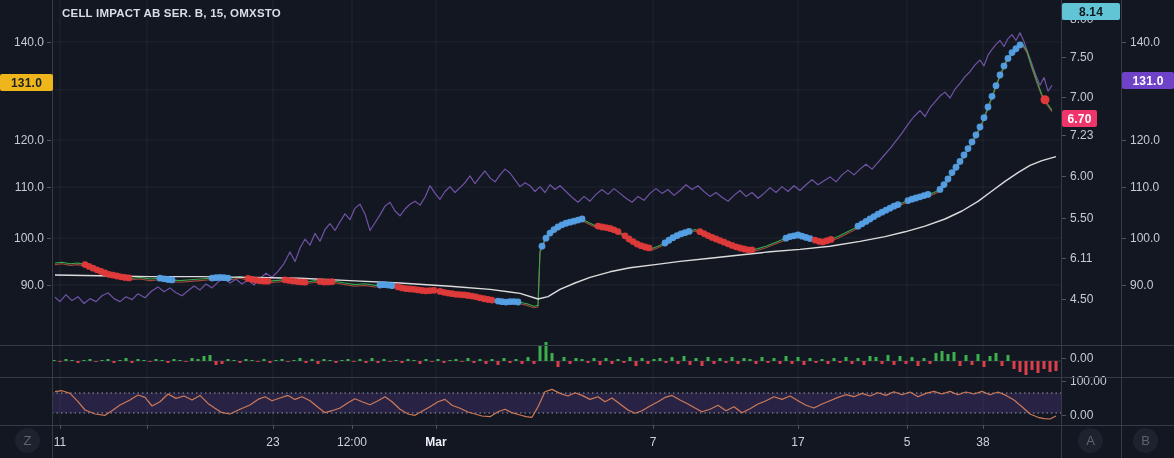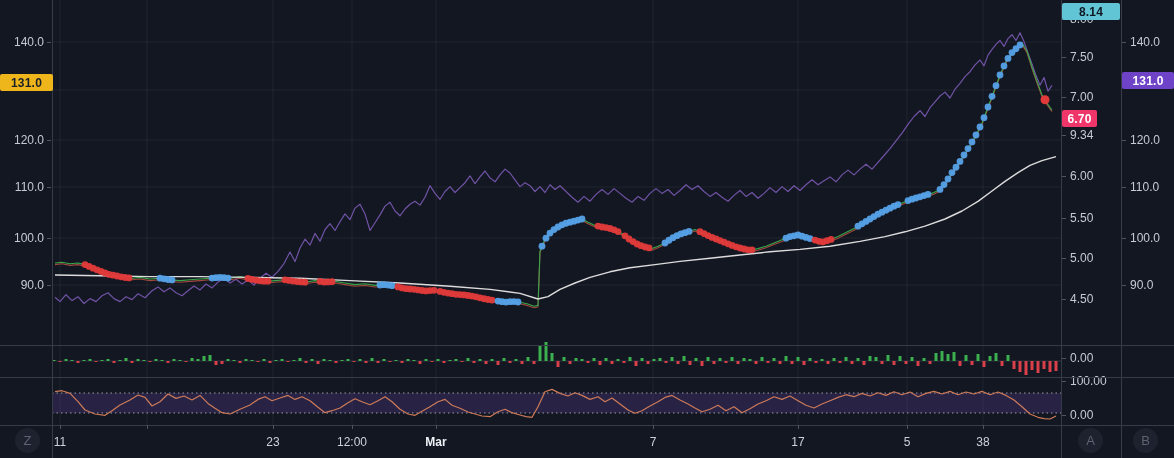--- a/index.html
+++ b/index.html
@@ -18,20 +18,21 @@
   .time-label.bold{font-weight:bold;color:#eef1f6;}
   .time-tick{position:absolute;top:0;width:1px;height:4px;background:#50545f;}
   .circle-btn{position:absolute;width:25px;height:25px;border-radius:50%;background:#1d222e;color:#5d6370;
           display:flex;align-items:center;justify-content:center;font-size:13px;z-index:8;cursor:pointer;}
   svg.chart{position:absolute;left:52px;top:0;z-index:2;}
 </style>
 </head>
 <body>
 
 <div class="root">
+  <div class="title">CELL IMPACT AB SER. B, 15, OMXSTO</div>
 
   <svg class="chart" width="1009" height="458">
       <line x1="0" y1="42" x2="1009" y2="42" stroke="rgba(255,255,255,0.055)" stroke-width="1"></line>
       <line x1="0" y1="90" x2="1009" y2="90" stroke="rgba(255,255,255,0.055)" stroke-width="1"></line>
       <line x1="0" y1="140" x2="1009" y2="140" stroke="rgba(255,255,255,0.055)" stroke-width="1"></line>
       <line x1="0" y1="187" x2="1009" y2="187" stroke="rgba(255,255,255,0.055)" stroke-width="1"></line>
       <line x1="0" y1="238" x2="1009" y2="238" stroke="rgba(255,255,255,0.055)" stroke-width="1"></line>
       <line x1="0" y1="285" x2="1009" y2="285" stroke="rgba(255,255,255,0.055)" stroke-width="1"></line>
       <line x1="8" y1="0" x2="8" y2="425" stroke="rgba(255,255,255,0.055)" stroke-width="1"></line>
       <line x1="95" y1="0" x2="95" y2="425" stroke="rgba(255,255,255,0.055)" stroke-width="1"></line>
@@ -400,27 +401,27 @@
       <div class="tick-label" style="top: 278px; right: 8px;">90.0</div>
       <div class="tick-dash" style="top: 285px; left: 47px;"></div>
     </div>
   <div class="axis-col" id="axis-inner" style="left:1061px;width:60px;padding-left:44px;">
       <div class="tick-label" style="top: 12px; left: 9px;">8.00</div>
       <div class="tick-dash" style="top: 19px; left: 1px;"></div>
       <div class="tick-label" style="top: 50px; left: 9px;">7.50</div>
       <div class="tick-dash" style="top: 57px; left: 1px;"></div>
       <div class="tick-label" style="top: 90px; left: 9px;">7.00</div>
       <div class="tick-dash" style="top: 97px; left: 1px;"></div>
-      <div class="tick-label" style="top: 128px; left: 9px;">9.34</div>
+      <div class="tick-label" style="top: 128px; left: 9px;">7.23</div>
       <div class="tick-dash" style="top: 135px; left: 1px;"></div>
       <div class="tick-label" style="top: 169px; left: 9px;">6.00</div>
       <div class="tick-dash" style="top: 176px; left: 1px;"></div>
       <div class="tick-label" style="top: 211px; left: 9px;">5.50</div>
       <div class="tick-dash" style="top: 218px; left: 1px;"></div>
-      <div class="tick-label" style="top: 251px; left: 9px;">5.00</div>
+      <div class="tick-label" style="top: 251px; left: 9px;">6.11</div>
       <div class="tick-dash" style="top: 258px; left: 1px;"></div>
       <div class="tick-label" style="top: 292px; left: 9px;">4.50</div>
       <div class="tick-dash" style="top: 299px; left: 1px;"></div>
       <div class="tick-label" style="top: 351px; left: 9px;">0.00</div>
       <div class="tick-dash" style="top: 358px; left: 1px;"></div>
       <div class="tick-label" style="top: 374px; left: 9px;">100.00</div>
       <div class="tick-dash" style="top: 381px; left: 1px;"></div>
       <div class="tick-label" style="top: 408px; left: 9px;">0.00</div>
       <div class="tick-dash" style="top: 415px; left: 1px;"></div>
     </div>

